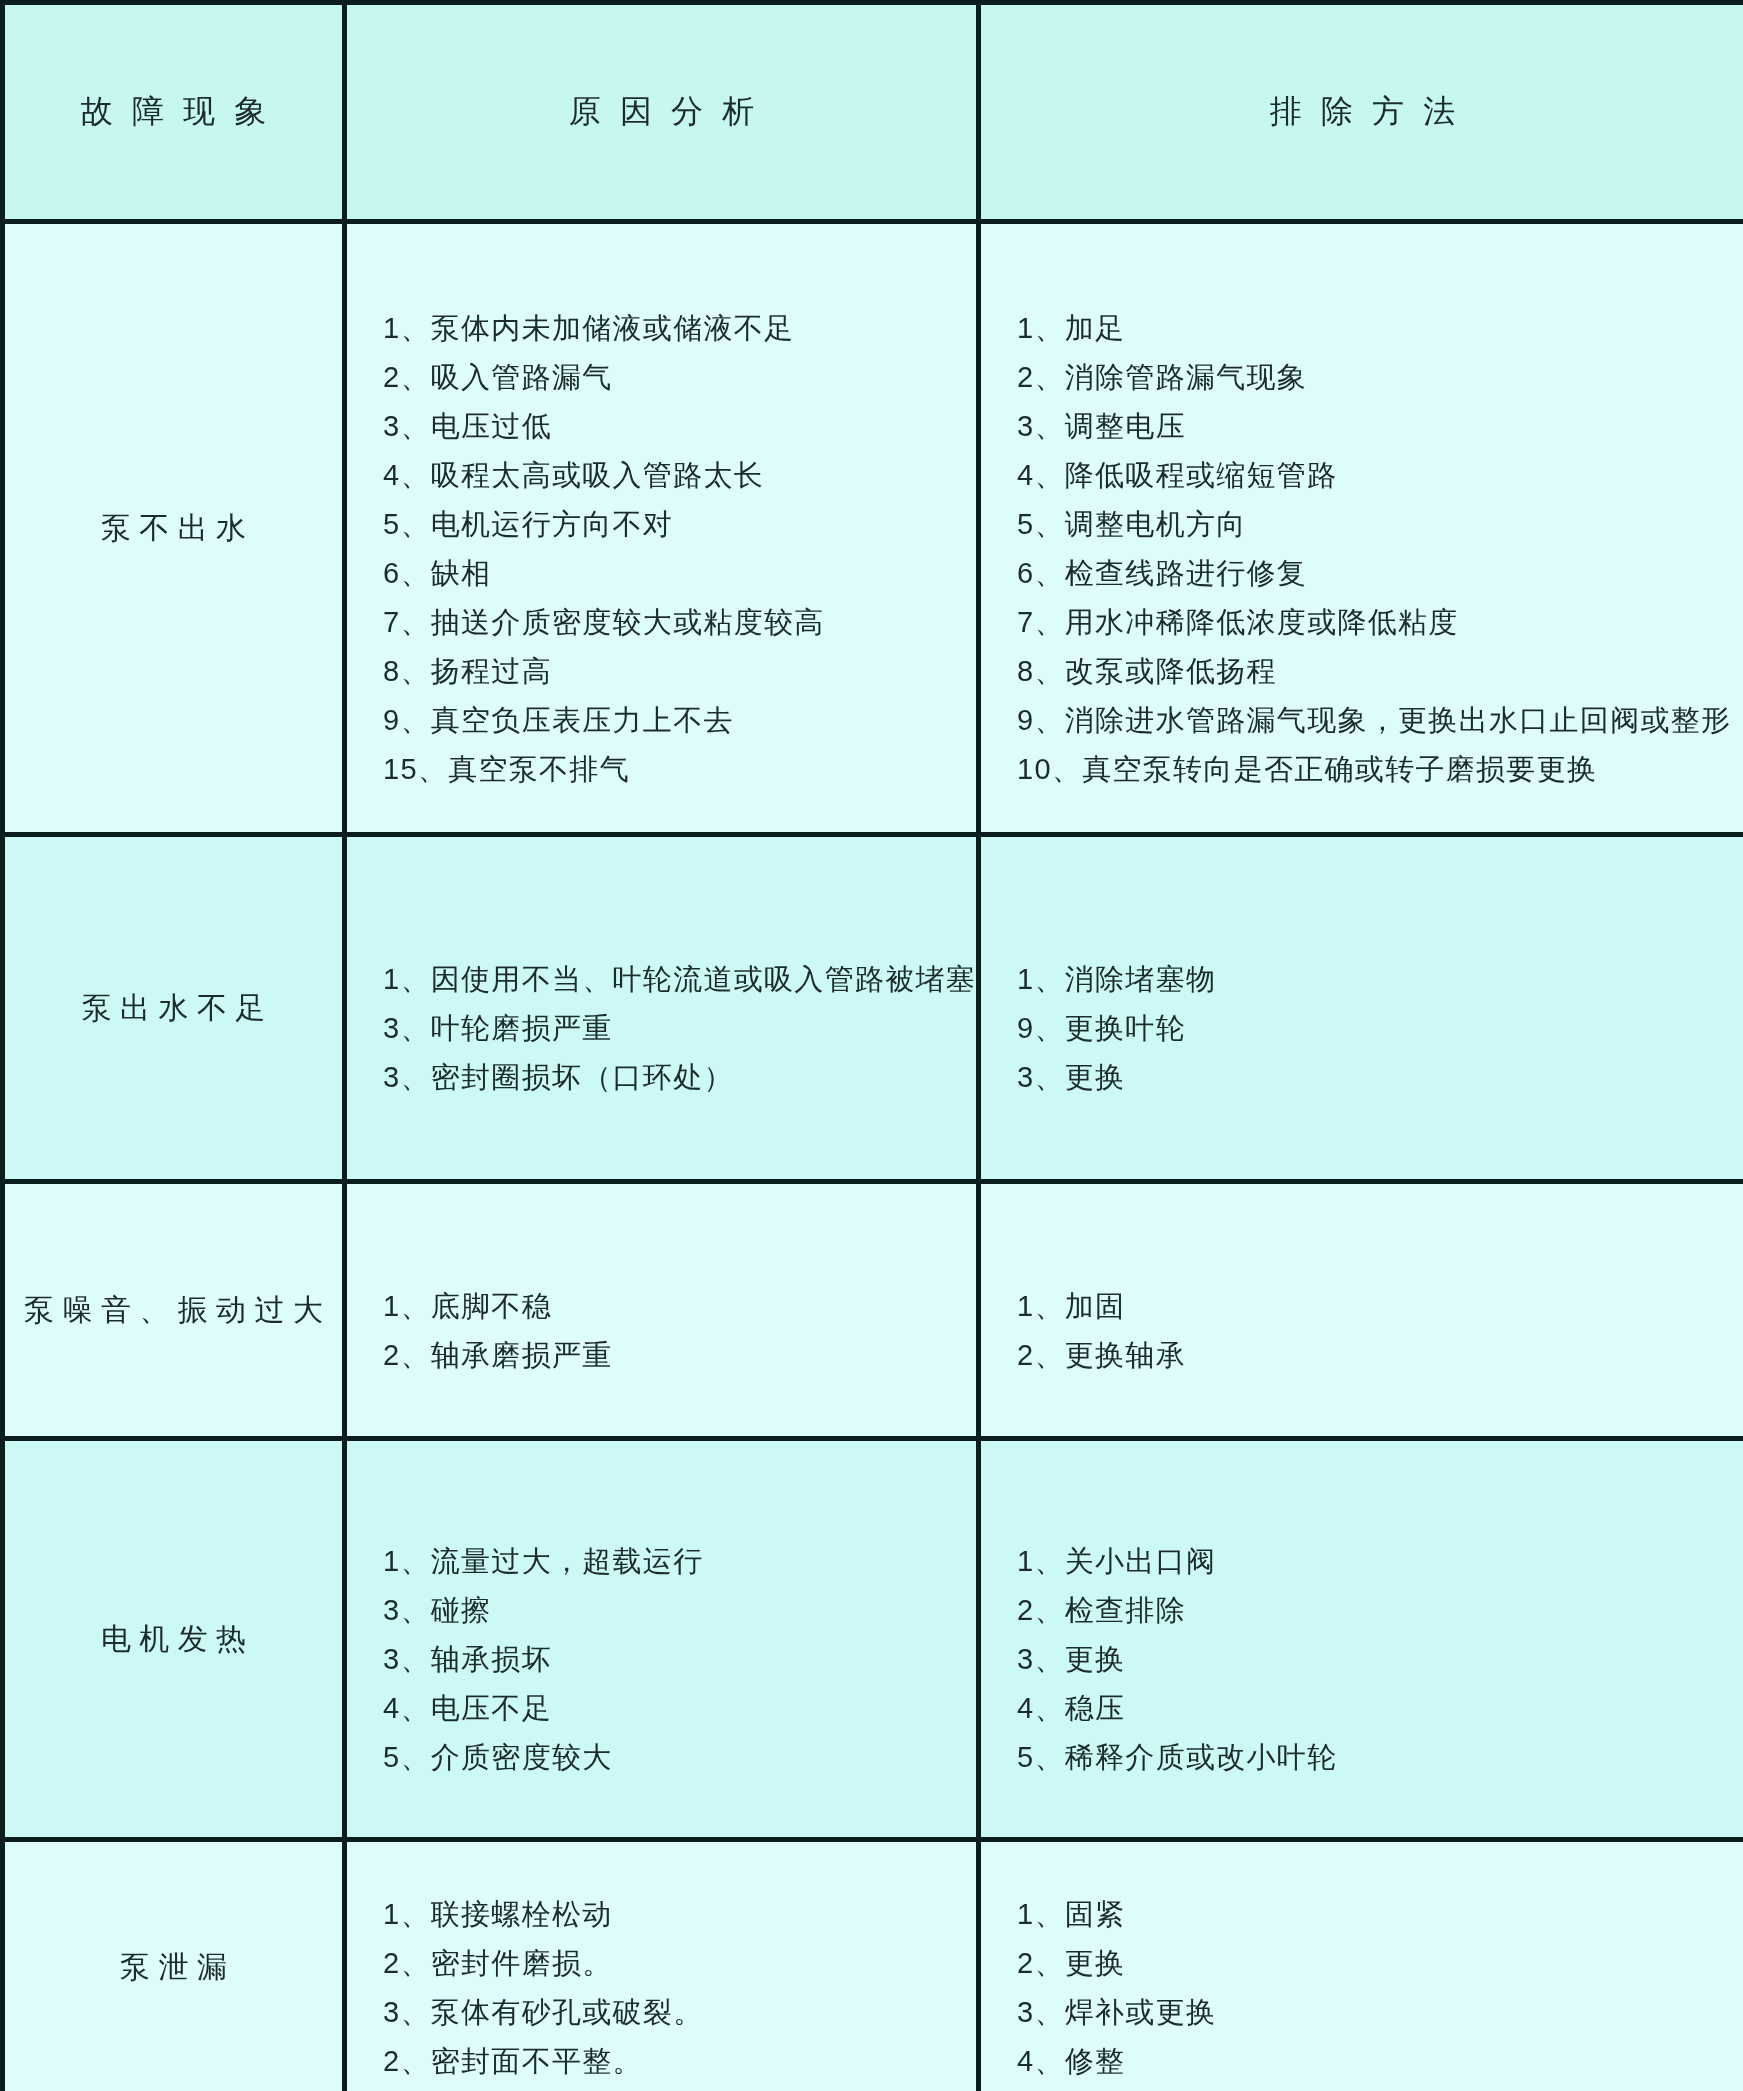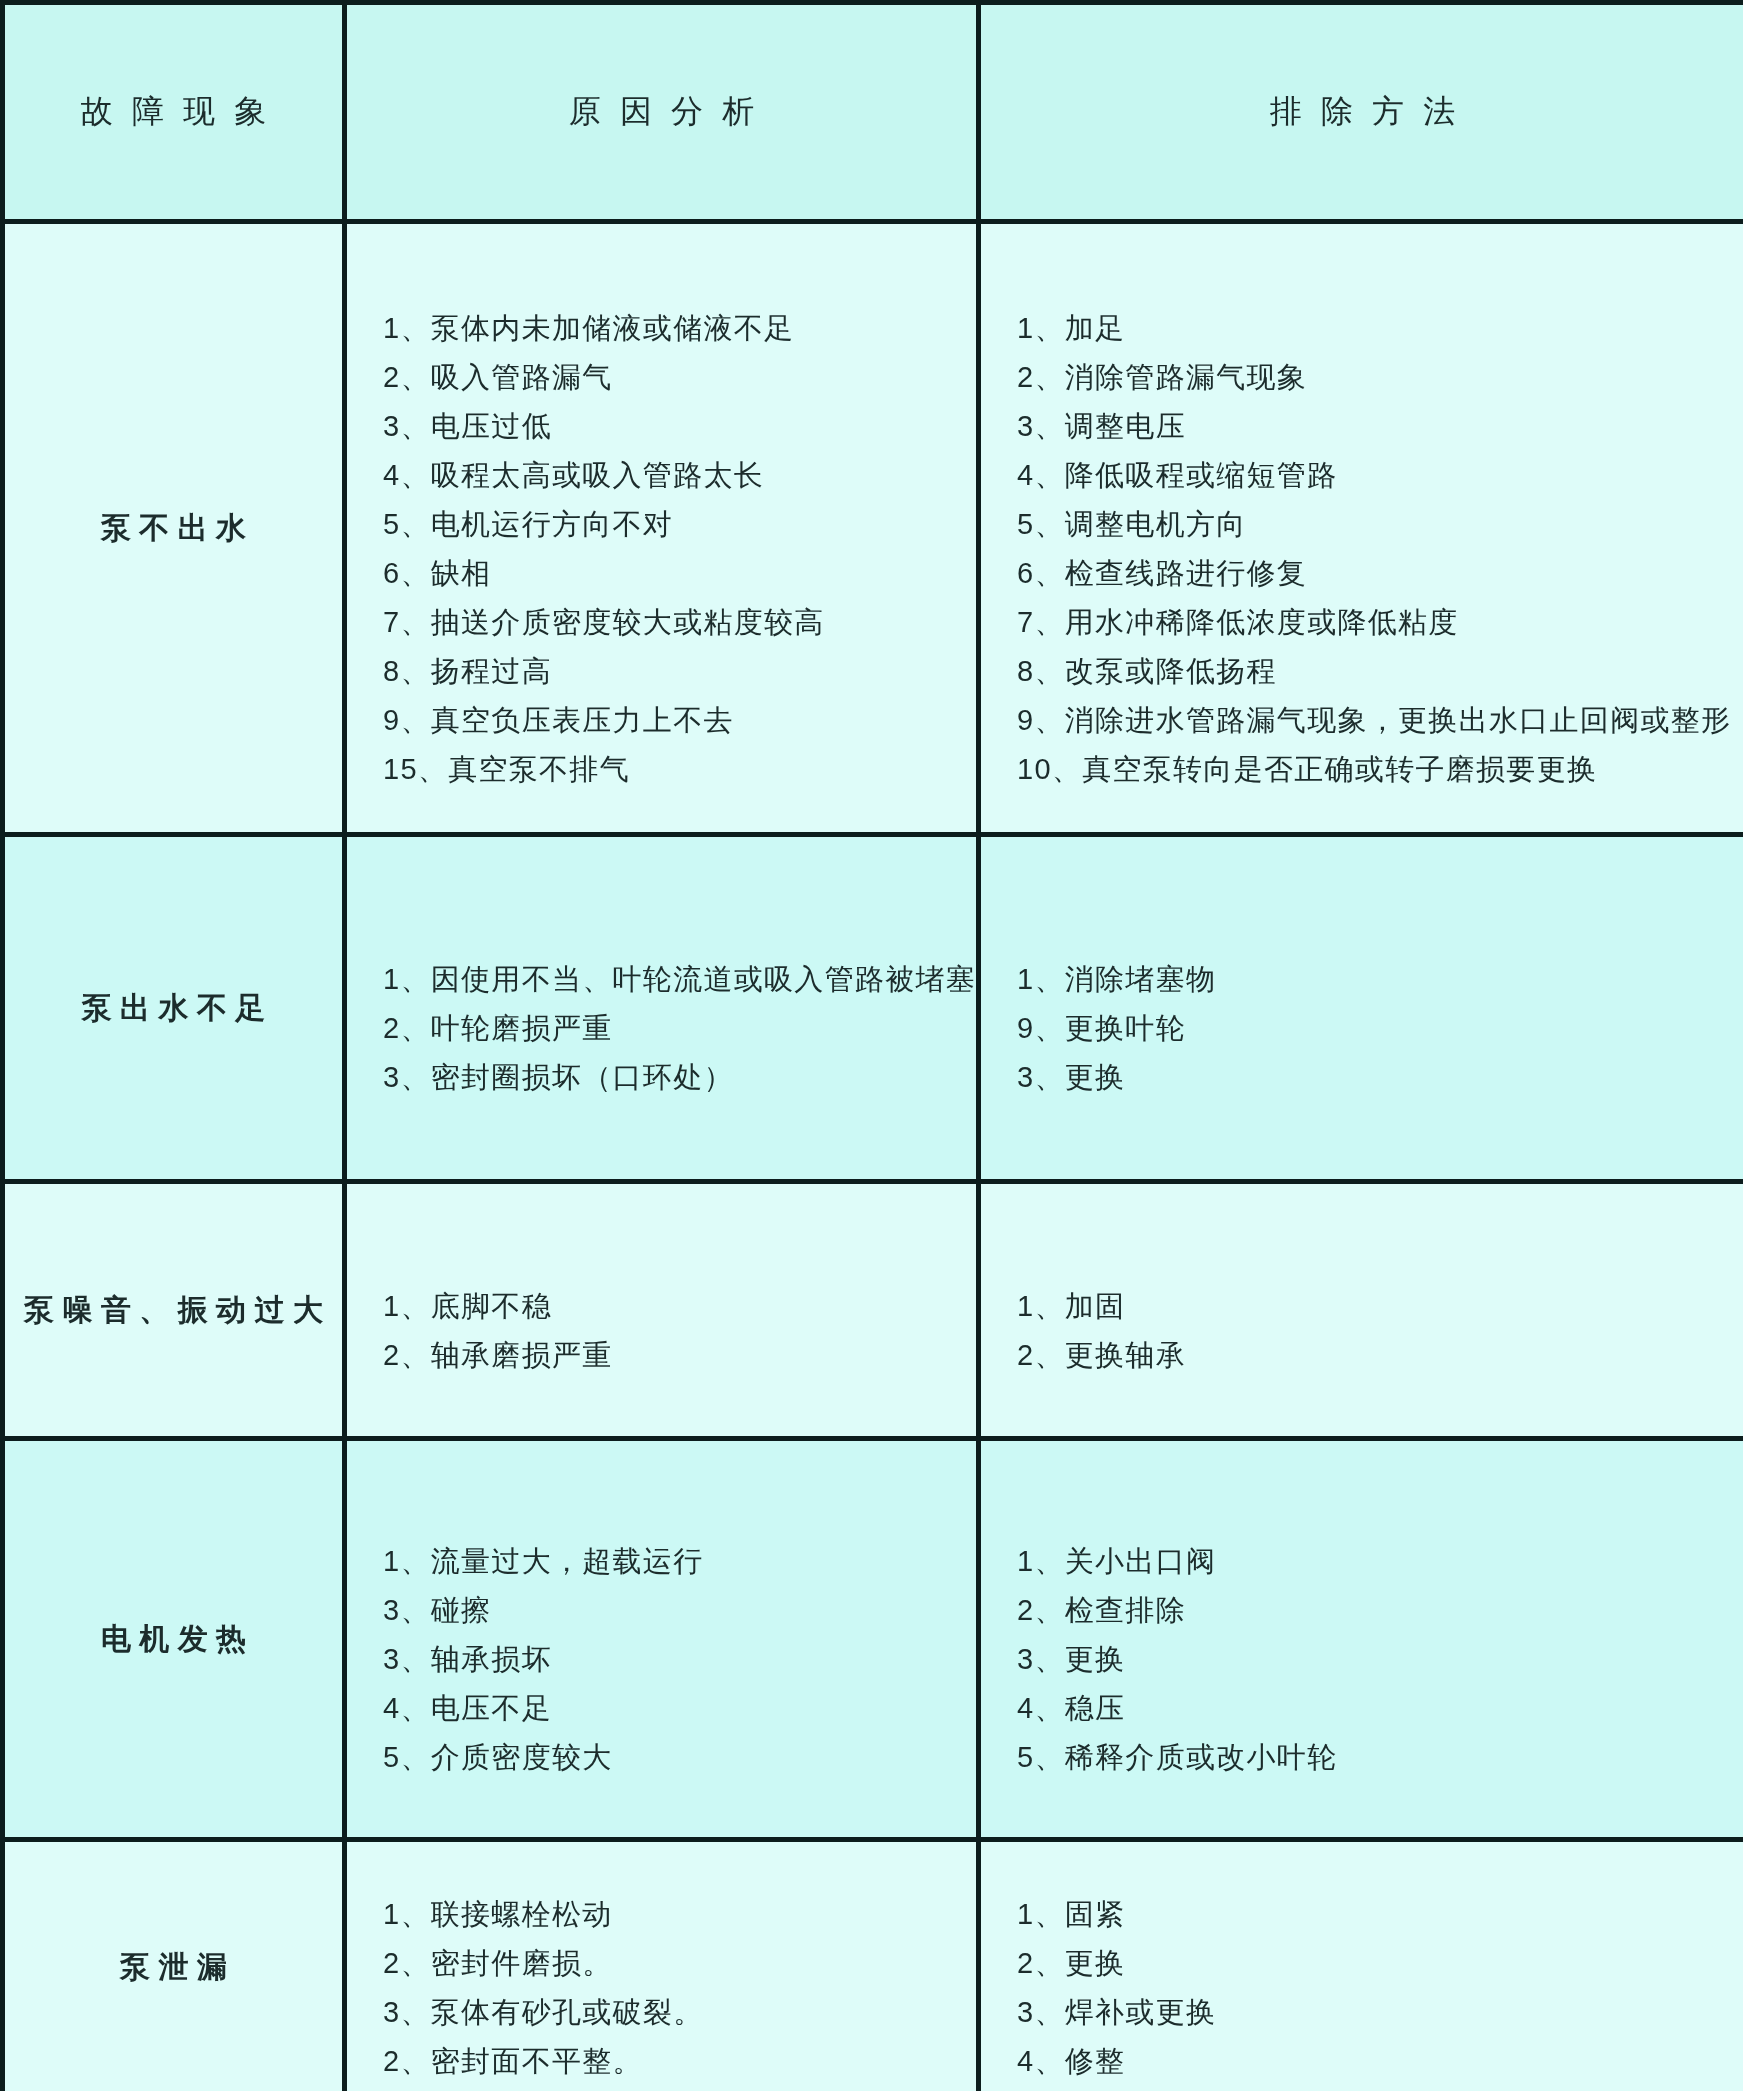--- a/index.html
+++ b/index.html
@@ -53,21 +53,20 @@
     text-indent:0.6em;
     text-align:center;
     color:var(--text-color);
   }
   td.fault-cell{
     font-size:30px;
     letter-spacing:0.28em;
     text-indent:0.28em;
     text-align:center;
     white-space:nowrap;
-    font-weight:bold;
   }
   td.list-cell{
     text-align:left;
   }
   .lines{
     padding-left:36px;
     padding-right:8.6px;
     margin-top:41px;
   }
   .line{
@@ -124,21 +123,21 @@
               <div class="line">9、消除进水管路漏气现象，更换出水口止回阀或整形</div>
               <div class="line">10、真空泵转向是否正确或转子磨损要更换</div>
             </div>
           </td>
         </tr>
         <tr class="row-dark">
           <td class="fault-cell">泵出水不足</td>
           <td class="list-cell">
             <div class="lines">
               <div class="line">1、因使用不当、叶轮流道或吸入管路被堵塞</div>
-              <div class="line">2、叶轮磨损严重</div>
+              <div class="line">3、叶轮磨损严重</div>
               <div class="line">3、密封圈损坏（口环处）</div>
             </div>
           </td>
           <td class="list-cell">
             <div class="lines">
               <div class="line">1、消除堵塞物</div>
               <div class="line">9、更换叶轮</div>
               <div class="line">3、更换</div>
             </div>
           </td>

